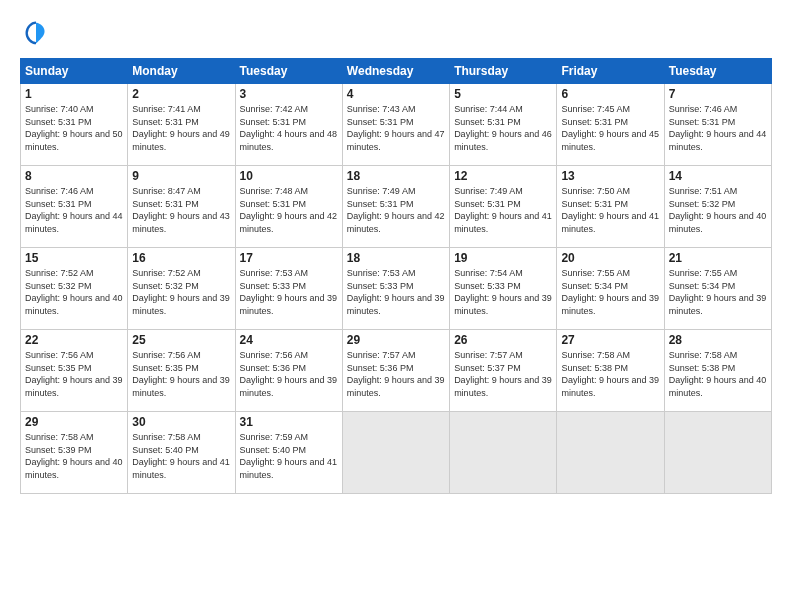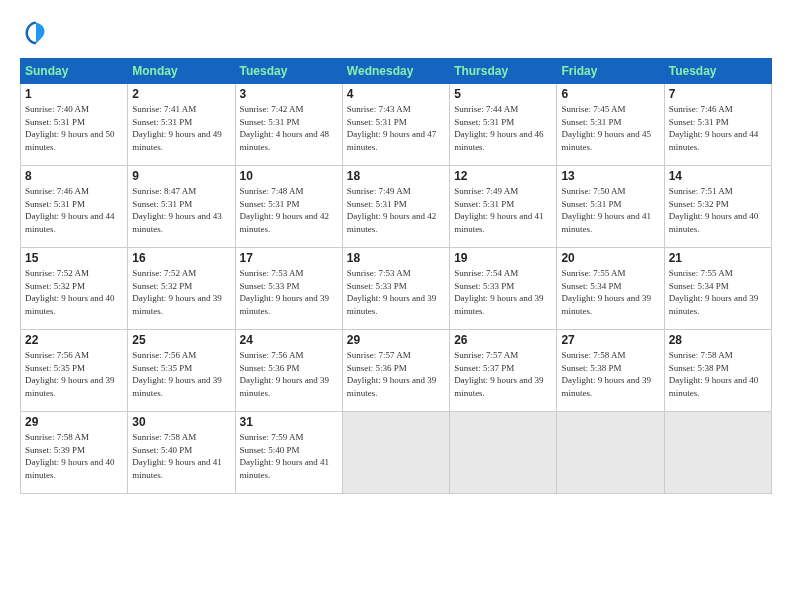--- a/index.html
+++ b/index.html
@@ -49,21 +49,21 @@
       font-size: 14px;
       color: #555;
     }
     table {
       width: 100%;
       border-collapse: collapse;
       table-layout: fixed;
     }
     th {
       background-color: #1565c0;
-      color: #86efac;
+      color: #ffffff;
       font-size: 12px;
       font-weight: bold;
       padding: 5px 4px;
       text-align: left;
       border: 1px solid #1565c0;
     }
     td {
       border: 1px solid #ccc;
       vertical-align: top;
       padding: 3px 4px;
@@ -79,21 +79,20 @@
       font-size: 12px;
       font-weight: bold;
       color: #222;
       display: block;
       margin-bottom: 2px;
     }
     .day-info {
       font-size: 9px;
       color: #333;
       line-height: 1.4;
-      font-family: Liberation Serif, serif;
     }
   </style>
 </head>
 <body>
 
 <div class="container">
   <div class="header">
     <div class="logo">
       <div>
         <div style="display:flex;align-items:center;">

